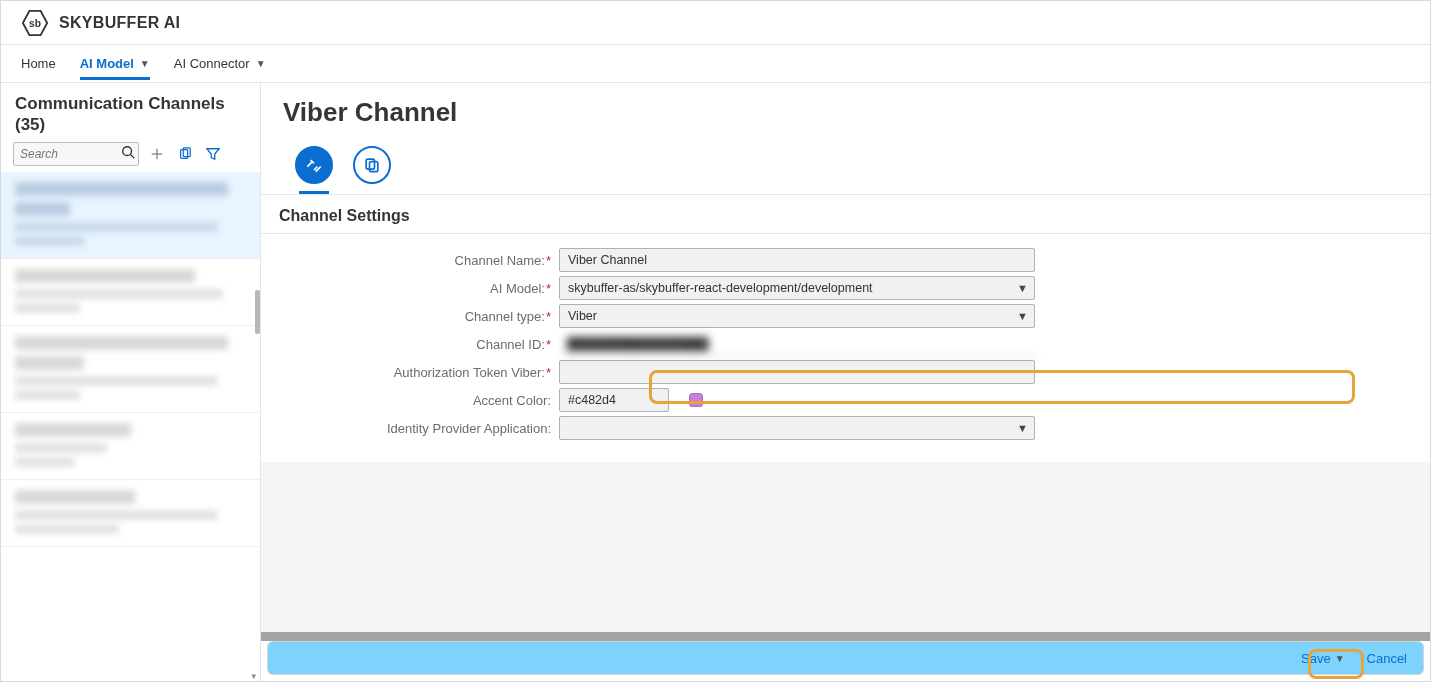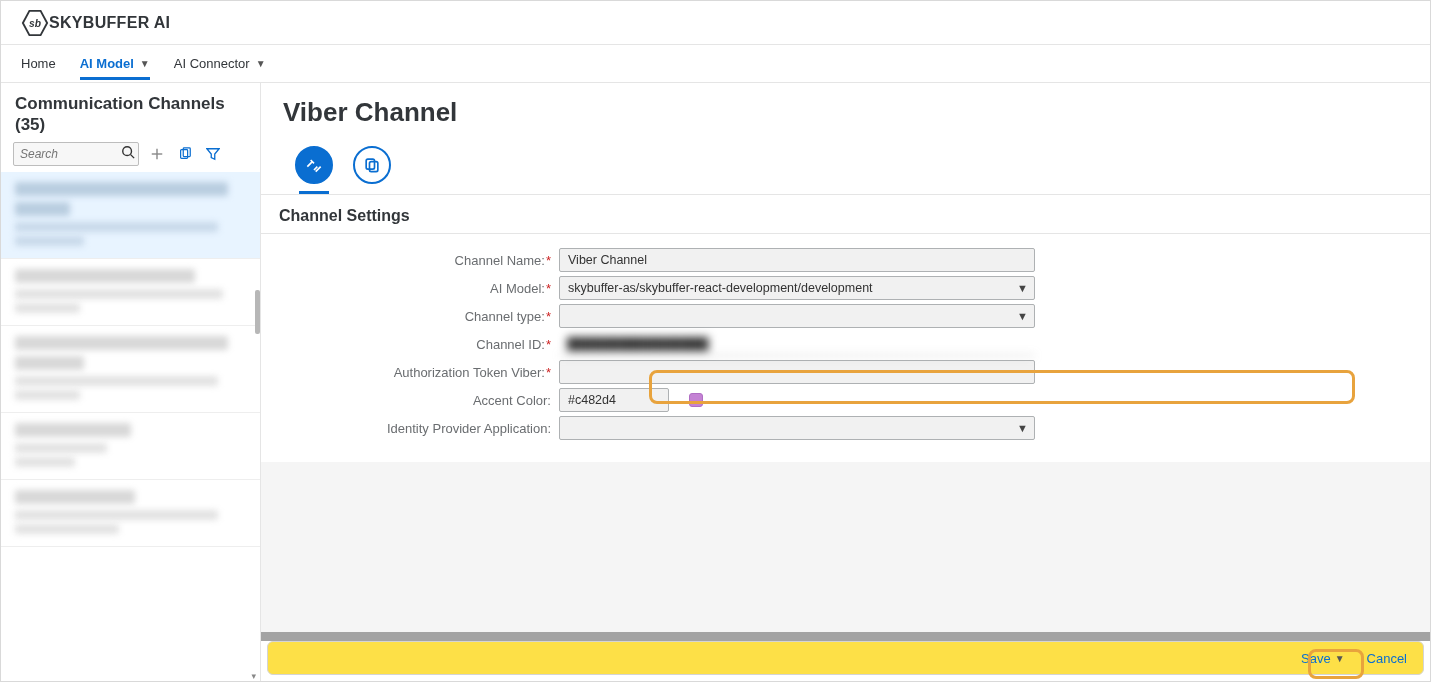--- a/index.html
+++ b/index.html
@@ -1,21 +1,21 @@
 <!DOCTYPE html>
 <html><head>
 <meta charset="utf-8">
 <style>
   * { box-sizing: border-box; margin: 0; padding: 0; }
   body { font-family: "Segoe UI", Arial, sans-serif; font-size: 13px; color: #32363a; background: #fff; overflow: hidden; }
   .app { width: 1431px; height: 682px; display: flex; flex-direction: column; border: 1px solid #d9d9d9; }
 
   
   .topbar { height: 44px; display: flex; align-items: center; padding: 0 20px; border-bottom: 1px solid #e5e5e5; }
-  .logo { width: 28px; height: 28px; display:flex; justify-content:center;font-style:italic;}
+  .logo { width: 28px; height: 28px; margin-right: 10px; display:flex; justify-content:center;}
   .brand { font-weight: 700; font-size: 16px; letter-spacing: .3px; }
 
   
   .navbar { height: 38px; display: flex; align-items: center; padding: 0 20px; border-bottom: 1px solid #e5e5e5; gap: 24px; }
   .nav-item { display: flex; align-items: center; gap: 6px; font-size: 13px; color: #32363a; cursor: pointer; padding: 6px 0; }
   .nav-item.active { color: #0a6ed1; font-weight: 600; border-bottom: 3px solid #0a6ed1; margin-bottom: -3px; }
   .chev { font-size: 10px; color: #555; }
 
   
   .body { flex: 1; display: flex; min-height: 0; }
@@ -68,21 +68,21 @@
   .sel { position: relative; display:flex; align-items:center; }
   .sel .seltxt { flex:1; overflow:hidden; white-space:nowrap;}
   .sel .selchev { position:absolute; right:6px; top:5px; font-size:11px; color:#444;}
   .blurval { filter: blur(4px); color:#888;}
   .colorrow .fctrl { display:flex; align-items:center; gap:20px;}
   .swatch { width:14px; height:14px; border-radius:3px; background:#c482d4; border:1px solid #b06ec4;}
 
   .highlight-box { position:absolute; border:3px solid #e8a33d; border-radius:8px; pointer-events:none;}
 
   
-  .footer { border:1px solid #d4d4d4; border-radius:6px; margin:0 6px 6px 6px; height:34px; display:flex; align-items:center; justify-content:flex-end; padding:0 10px; gap:10px; background:#fde047;}
+  .footer { border:1px solid #d4d4d4; border-radius:6px; margin:0 6px 6px 6px; height:34px; display:flex; align-items:center; justify-content:flex-end; padding:0 10px; gap:10px; background:#7dd3fc;}
   .savebtn { color:#0a6ed1; font-size:13px; display:flex; align-items:center; gap:4px; cursor:pointer; padding:4px 6px;}
   .cancelbtn { color:#0a6ed1; font-size:13px; cursor:pointer; padding:4px 6px;}
   .save-hl { position:absolute; border:3px solid #e8a33d; border-radius:8px; pointer-events:none;}
 
   .main-rel { position: relative; flex:1; display:flex; flex-direction:column; min-height:0;}
 </style>
 </head>
 <body>
 
 <div class="app">
@@ -214,20 +214,21 @@
                   <span class="seltxt">skybuffer-as/skybuffer-react-development/development</span>
                   <span class="selchev">▼</span>
                 </div>
               </div>
             </div>
 
             <div class="frow">
               <div class="flabel"><span>Channel type:</span><span class="req">*</span></div>
               <div class="fctrl">
                 <div class="sel">
+                  <span class="seltxt">Viber</span>
                   <span class="selchev">▼</span>
                 </div>
               </div>
             </div>
 
             <div class="frow">
               <div class="flabel"><span>Channel ID:</span><span class="req">*</span></div>
               <div class="fctrl"><input class="txt blurval" type="text" value="████████████████" style="border-top: none; border-right: none; border-left: none; border-image: initial; background: transparent; border-bottom: 1px dashed rgb(136, 136, 136);"></div>
             </div>
 

